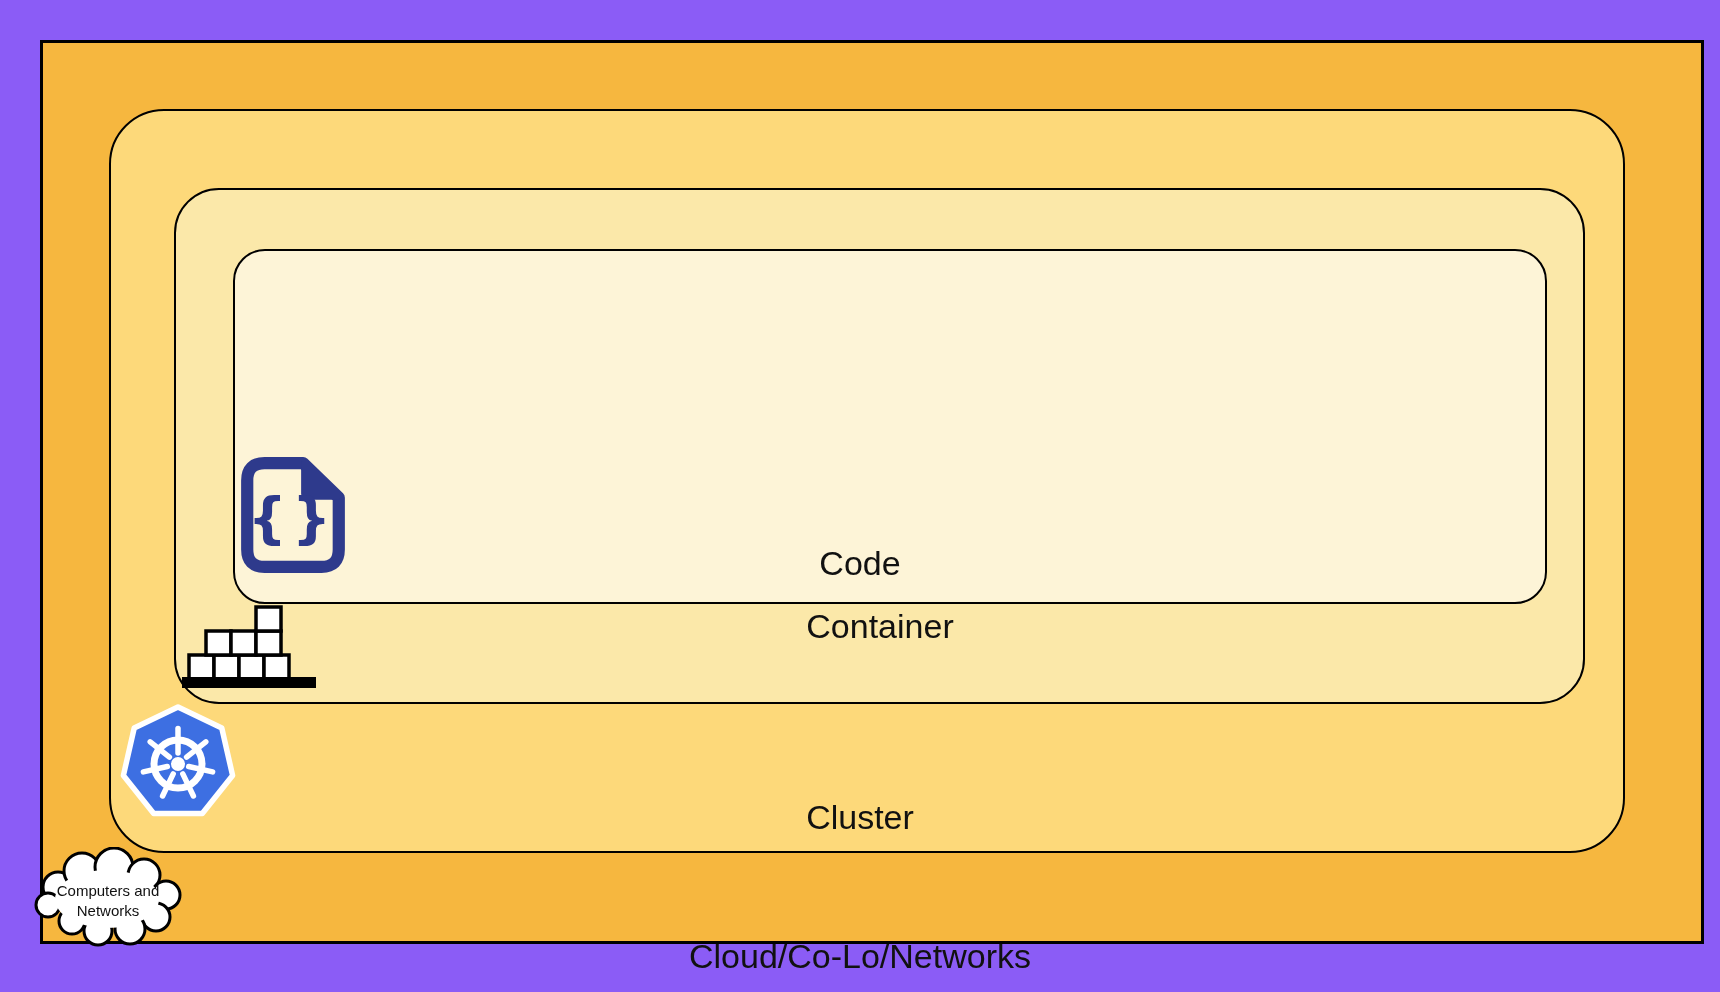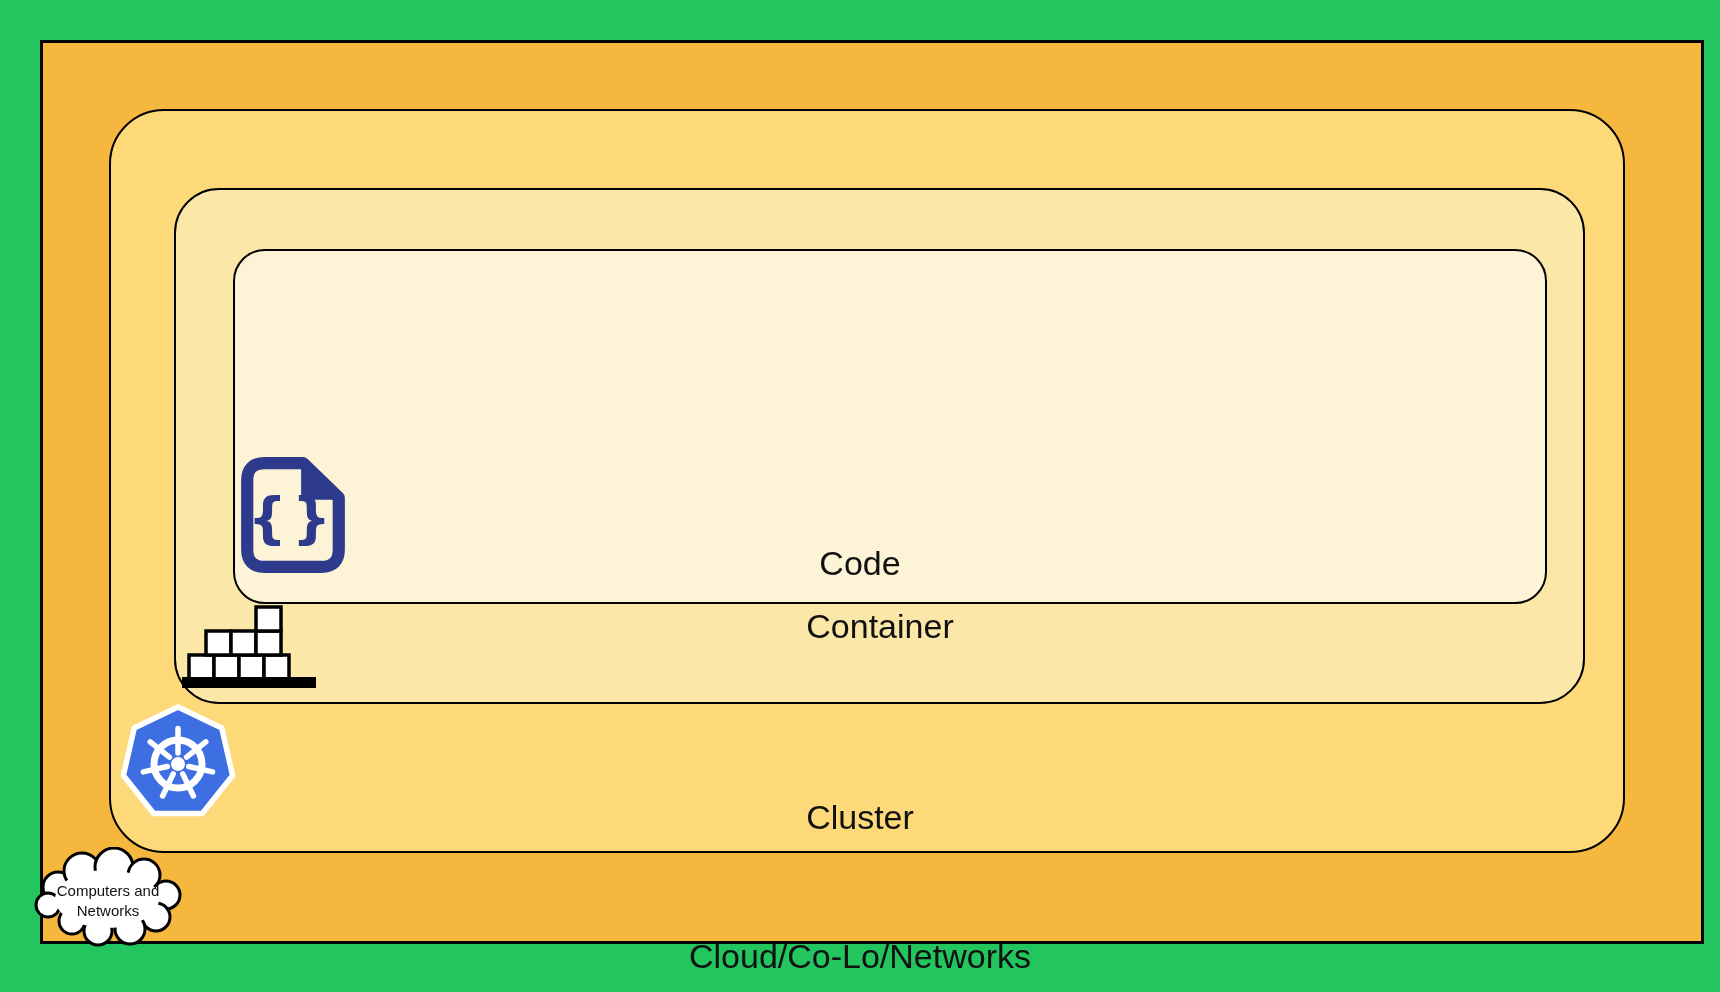--- a/index.html
+++ b/index.html
@@ -5,21 +5,21 @@
   html, body {
     margin: 0;
     padding: 0;
     background: #ffffff;
     font-family: "Liberation Sans", sans-serif;
   }
   #canvas {
     position: relative;
     width: 1720px;
     height: 992px;
-    background: #22c55e;
+    background: #8b5cf6;
     overflow: hidden;
   }
   .layer {
     position: absolute;
     box-sizing: border-box;
     border: 2px solid #000000;
   }
   .layer-datacenter {
     left: 40px; top: 40px;
     width: 1664px; height: 904px;

